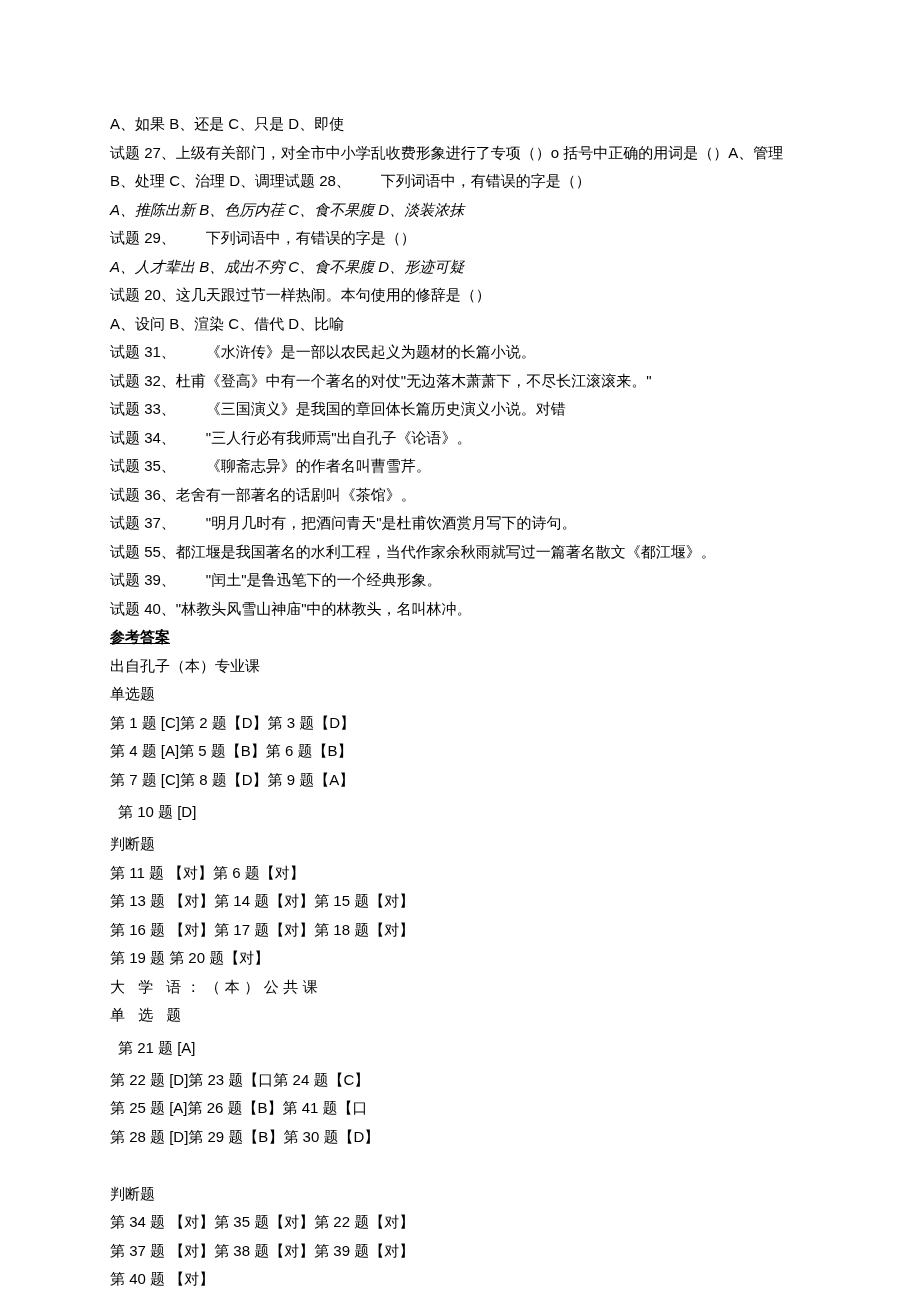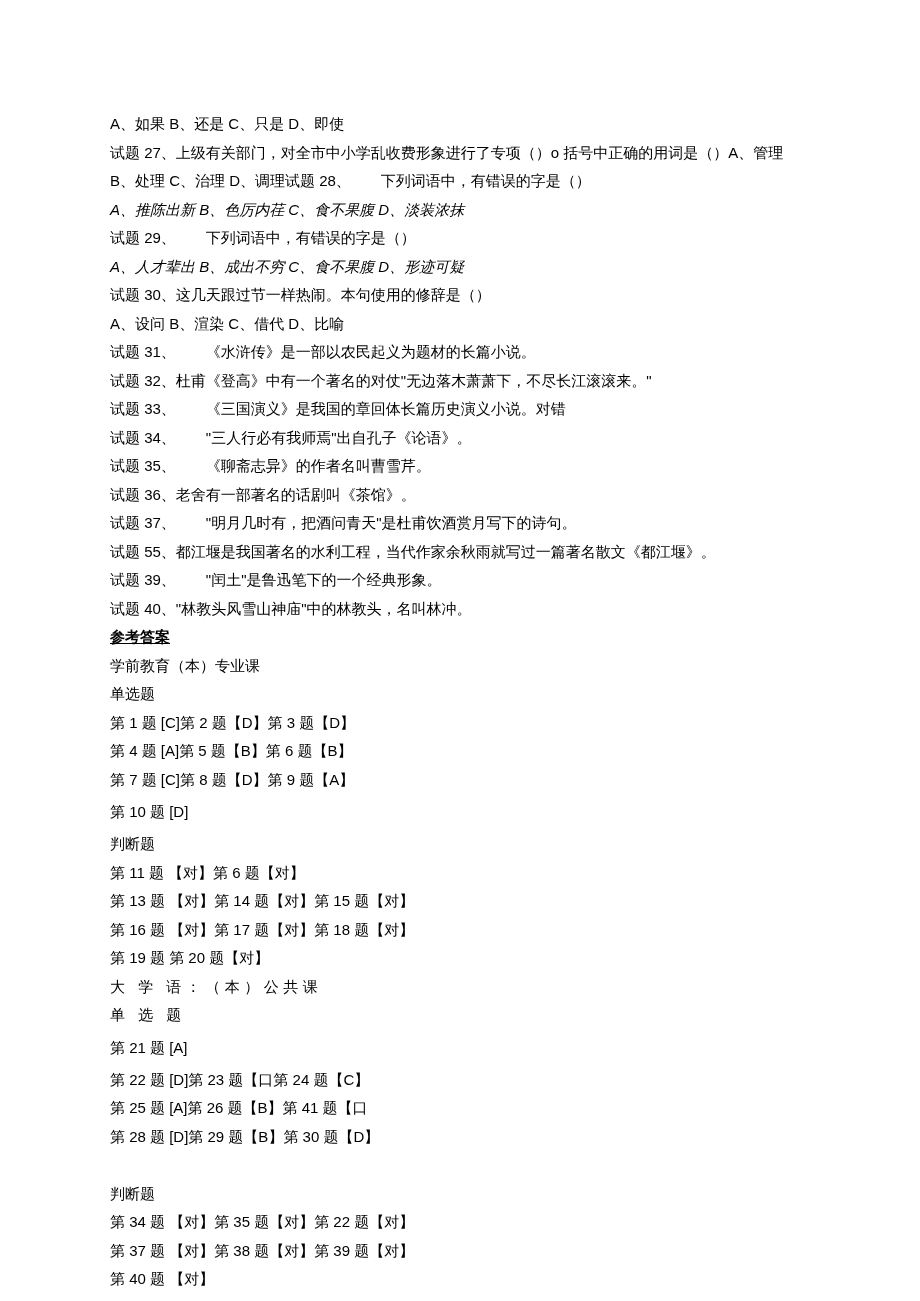--- a/index.html
+++ b/index.html
@@ -26,46 +26,47 @@
   }
   .underline {
     text-decoration: underline;
     font-weight: bold;
   }
   .spaced {
     letter-spacing: 0.3em;
   }
   .lh-loose {
     line-height: 2.4;
+    margin-left: 8px;
   }
 </style>
 </head>
 <body>
 
 <div class="page">
   <div id="content">
       <div class="line">A、如果 B、还是 C、只是 D、即使</div>
       <div class="line">试题 27、上级有关部门，对全市中小学乱收费形象进行了专项（）o 括号中正确的用词是（）A、管理 B、处理 C、治理 D、调理试题 28、　　下列词语中，有错误的字是（）</div>
       <div class="line italic">A、推陈出新 B、色厉内荏 C、食不果腹 D、淡装浓抹</div>
       <div class="line">试题 29、　　下列词语中，有错误的字是（）</div>
       <div class="line italic">A、人才辈出 B、成出不穷 C、食不果腹 D、形迹可疑</div>
-      <div class="line">试题 30、这几天跟过节一样热闹。本句使用的修辞是（）</div>
+      <div class="line">试题 20、这几天跟过节一样热闹。本句使用的修辞是（）</div>
       <div class="line">A、设问 B、渲染 C、借代 D、比喻</div>
       <div class="line">试题 31、　　《水浒传》是一部以农民起义为题材的长篇小说。</div>
       <div class="line">试题 32、杜甫《登高》中有一个著名的对仗"无边落木萧萧下，不尽长江滚滚来。"</div>
       <div class="line">试题 33、　　《三国演义》是我国的章回体长篇历史演义小说。对错</div>
       <div class="line">试题 34、　　"三人行必有我师焉"出自孔子《论语》。</div>
       <div class="line">试题 35、　　《聊斋志异》的作者名叫曹雪芹。</div>
       <div class="line">试题 36、老舍有一部著名的话剧叫《茶馆》。</div>
       <div class="line">试题 37、　　"明月几时有，把酒问青天"是杜甫饮酒赏月写下的诗句。</div>
       <div class="line">试题 55、都江堰是我国著名的水利工程，当代作家余秋雨就写过一篇著名散文《都江堰》。</div>
       <div class="line">试题 39、　　"闰土"是鲁迅笔下的一个经典形象。</div>
       <div class="line">试题 40、"林教头风雪山神庙"中的林教头，名叫林冲。</div>
       <div class="line underline">参考答案</div>
-      <div class="line">学前教育（本）专业课</div>
+      <div class="line">出自孔子（本）专业课</div>
       <div class="line">单选题</div>
       <div class="line">第 1 题   [C]第 2 题【D】第 3 题【D】</div>
       <div class="line">第 4 题   [A]第 5 题【B】第 6 题【B】</div>
       <div class="line">第 7 题   [C]第 8 题【D】第 9 题【A】</div>
       <div class="line lh-loose">第 10 题  [D]</div>
       <div class="line">判断题</div>
       <div class="line">第 11 题 【对】第 6 题【对】</div>
       <div class="line">第 13 题 【对】第 14 题【对】第 15 题【对】</div>
       <div class="line">第 16 题 【对】第 17 题【对】第 18 题【对】</div>
       <div class="line">第 19 题  第 20 题【对】</div>

